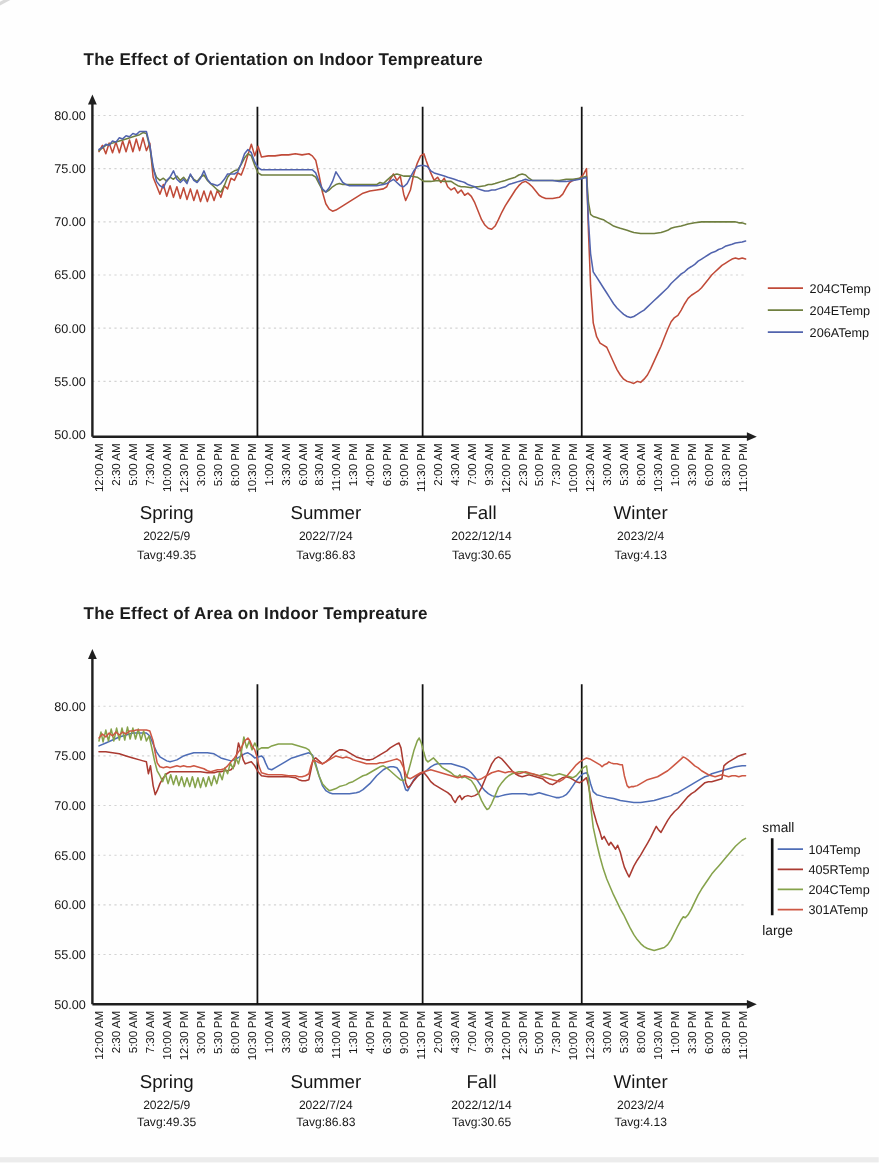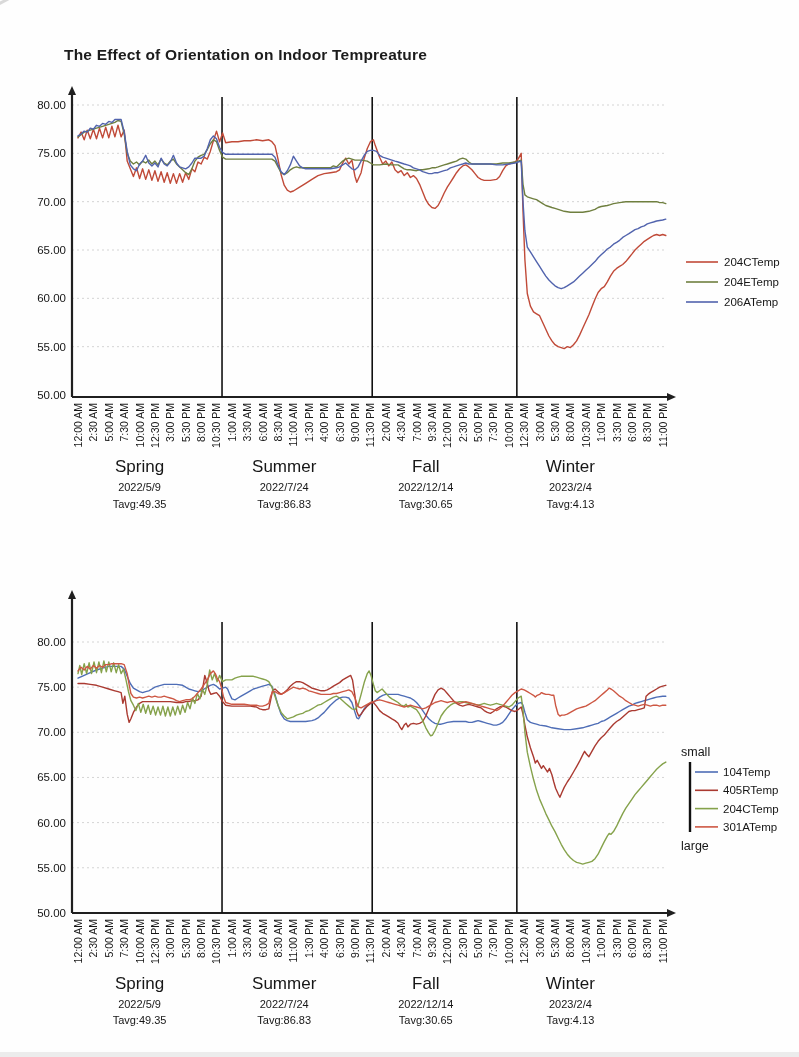--- a/index.html
+++ b/index.html
@@ -1,18 +1,18 @@
 <!DOCTYPE html>
 <html><head>
 <meta charset="utf-8">
 <style>
   html,body{margin:0;padding:0;background:#ffffff;}
   .page{position:relative;width:799px;height:1057px;background:#fefefe;overflow:hidden;
         font-family:"Liberation Sans", sans-serif;color:#1a1a1a;}
-  .chart-section{position:absolute;left:0;width:668px;text-decoration:underline;}
+  .chart-section{position:absolute;left:12px;width:668px;text-decoration:underline;}
   .chart-title{position:absolute;left:64px;margin:0;font-size:15.5px;font-weight:bold;color:#1c1c1c;letter-spacing:.2px;}
   svg.plot{position:absolute;left:0;top:0;}
   .scan-mark{position:absolute;left:-4px;top:-3px;width:30px;height:16px;
              border-top:3px solid rgba(150,150,150,.35);transform:rotate(-28deg);}
   .bottom-strip{position:absolute;left:0;bottom:0;width:799px;height:5px;background:#ececec;}
 </style>
 </head>
 <body>
 
 <div class="page">
@@ -98,20 +98,21 @@
         <line x1="686" y1="262" x2="718" y2="262" stroke="#c04a38" stroke-width="1.6"></line>
         <text x="724" y="266" fill="#161616" font-size="11.5" text-anchor="start" font-family="&quot;Liberation Sans&quot;, sans-serif">204CTemp</text>
         <line x1="686" y1="282" x2="718" y2="282" stroke="#6f7f3f" stroke-width="1.6"></line>
         <text x="724" y="286" fill="#161616" font-size="11.5" text-anchor="start" font-family="&quot;Liberation Sans&quot;, sans-serif">204ETemp</text>
         <line x1="686" y1="302" x2="718" y2="302" stroke="#5163ad" stroke-width="1.6"></line>
         <text x="724" y="306" fill="#161616" font-size="11.5" text-anchor="start" font-family="&quot;Liberation Sans&quot;, sans-serif">206ATemp</text>
       </svg>
   </section>
 
   <section class="chart-section" style="top:530px;height:527px;">
+    <h2 class="chart-title" style="top:20px;">The Effect of Area on Indoor Tempreature</h2>
     <svg class="plot" id="plot-1" width="799" height="527">
         <line x1="72" y1="112" x2="664" y2="112" stroke="#d4d4d4" stroke-width="1" stroke-dasharray="2,3"></line>
         <line x1="72" y1="157.15" x2="664" y2="157.15" stroke="#d4d4d4" stroke-width="1" stroke-dasharray="2,3"></line>
         <line x1="72" y1="202.3" x2="664" y2="202.3" stroke="#d4d4d4" stroke-width="1" stroke-dasharray="2,3"></line>
         <line x1="72" y1="247.45" x2="664" y2="247.45" stroke="#d4d4d4" stroke-width="1" stroke-dasharray="2,3"></line>
         <line x1="72" y1="292.6" x2="664" y2="292.6" stroke="#d4d4d4" stroke-width="1" stroke-dasharray="2,3"></line>
         <line x1="72" y1="337.75" x2="664" y2="337.75" stroke="#d4d4d4" stroke-width="1" stroke-dasharray="2,3"></line>
         <line x1="72" y1="383" x2="72" y2="68" stroke="#1f1f1f" stroke-width="2.2"></line>
         <polygon points="68,69 76,69 72,60" fill="#1f1f1f"></polygon>
         <line x1="72" y1="383" x2="668" y2="383" stroke="#1f1f1f" stroke-width="2.2"></line>

